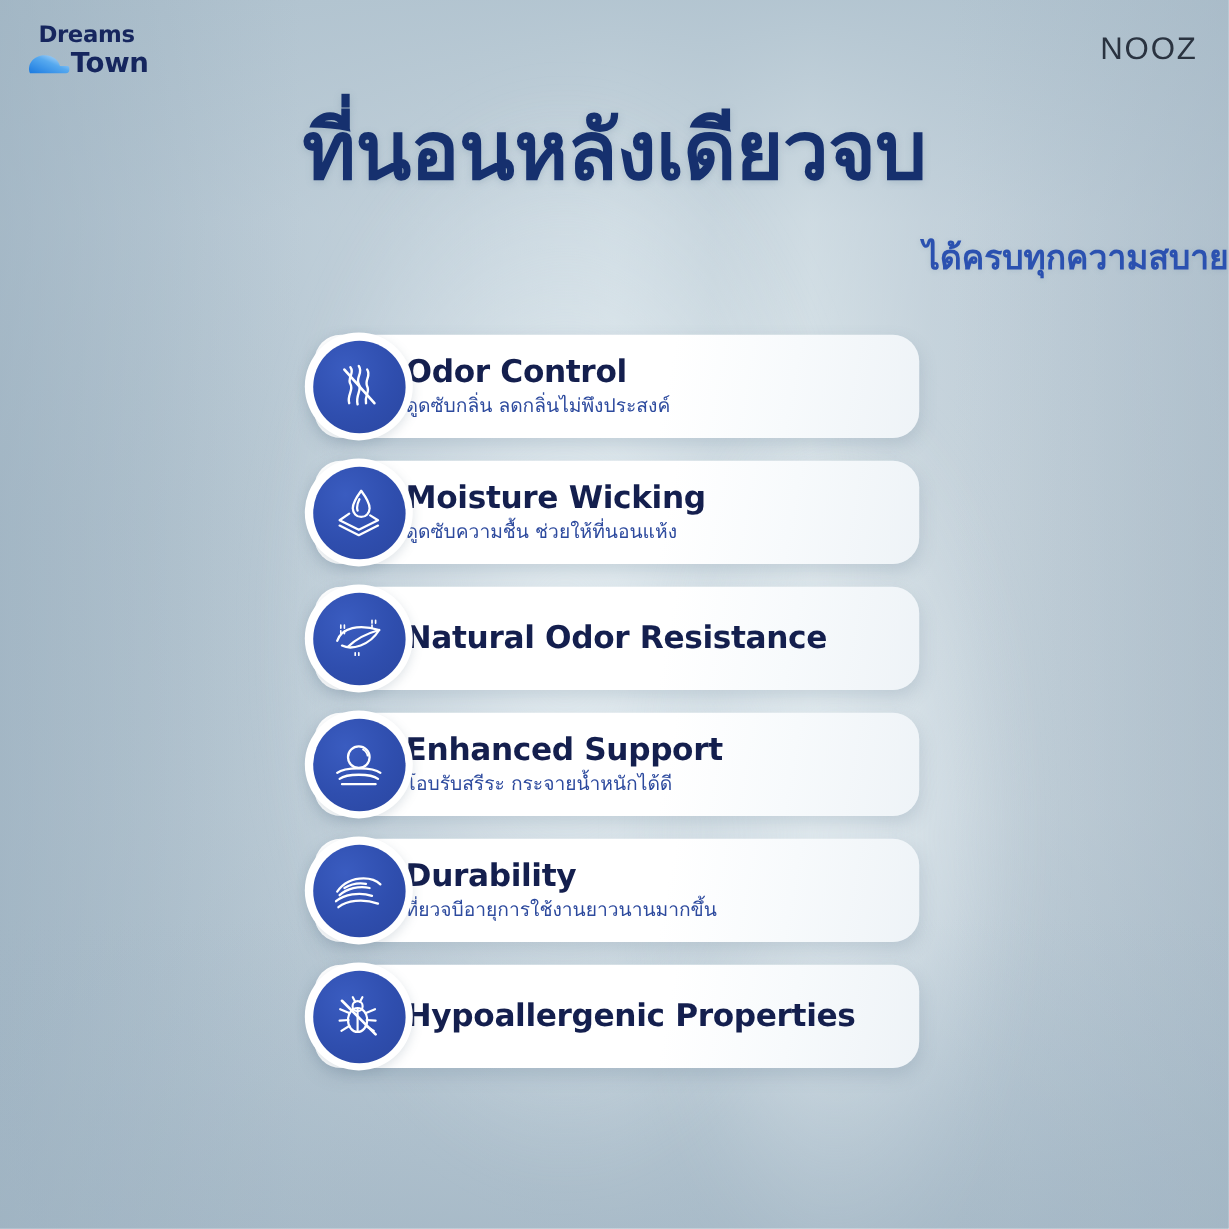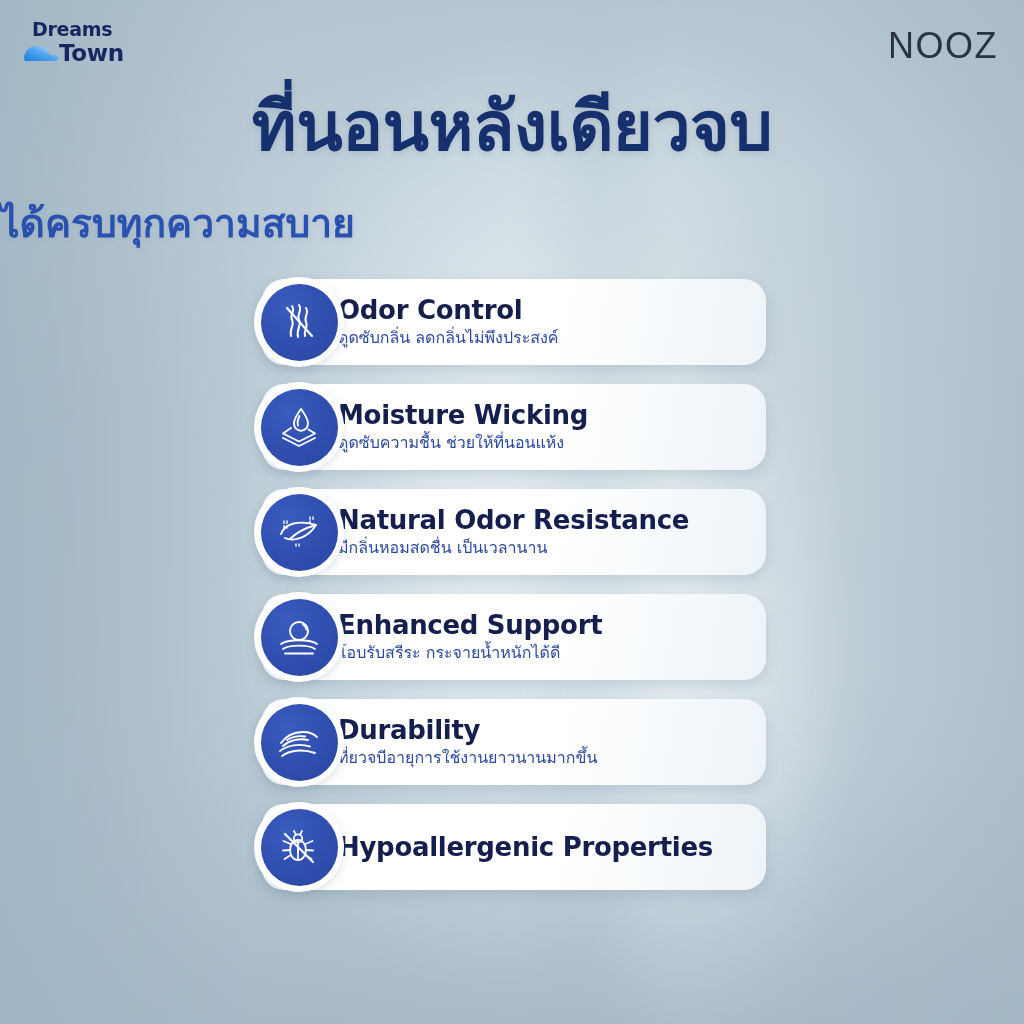--- a/index.html
+++ b/index.html
@@ -121,21 +121,21 @@
     left: 0px;
     top: 26px;
     width: 36px;
     height: 18px;
   }
 
   .brand-right {
     position: absolute;
     right: 26px;
     top: 25px;
-    font-size: 36px;
+    font-size: 26px;
     letter-spacing: 1.5px;
     font-weight: 400;
     color: #2a3340;
     font-family: "Liberation Sans", sans-serif;
   }
 
   
   .headline {
     position: absolute;
     top: 92px;
@@ -148,23 +148,23 @@
     line-height: 1.02;
     color: #16306e;
     letter-spacing: -0.5px;
     text-shadow: 0 2px 6px rgba(120,145,165,0.35);
   }
   .subhead {
     position: absolute;
     top: 192px;
     left: 0;
     width: 1024px;
-    text-align: left;
-    font-family: "DejaVu Sans", sans-serif;
-    font-size: 39px;
+    text-align: right;
+    font-family: "DejaVu Sans", sans-serif;
+    font-size: 28px;
     font-weight: 600;
     color: #2b51b0;
     letter-spacing: 0px;
     text-shadow: 0 1px 4px rgba(130,155,175,0.28);
   }
 
   
   .feature-list {
     position: absolute;
     left: 262px;
@@ -309,21 +309,20 @@
             <g stroke-width="1.4">
               <path d="M9 13 L9 15.4 M12 13 L12 15.4 M9 17.6 L9 20 M12 17.6 L12 20"></path>
               <path d="M35 9 L35 11.2 M38 9 L38 11.2 M35 13 L35 15"></path>
               <path d="M21 36 L21 38 M24 36 L24 38"></path>
             </g>
           </svg>
         </div>
       </div>
       <div class="card-text">
         <div class="card-title">Natural Odor Resistance</div>
-        <div class="card-sub">มีกลิ่นหอมสดชื่น เป็นเวลานาน</div>
       </div>
     </div>
 
     <div class="feature-card">
       <div class="icon-badge">
         <div class="icon-circle">
           <svg viewBox="0 0 48 48" fill="none" stroke="#ffffff" stroke-width="1.9" stroke-linecap="round">
             <circle cx="24" cy="18" r="9"></circle>
             <path d="M27.5 11.5 C29.8 12.8 31 14.8 31.3 16.8" stroke-width="1.4"></path>
             <path d="M6 31 C12 26 36 26 42 31"></path>

